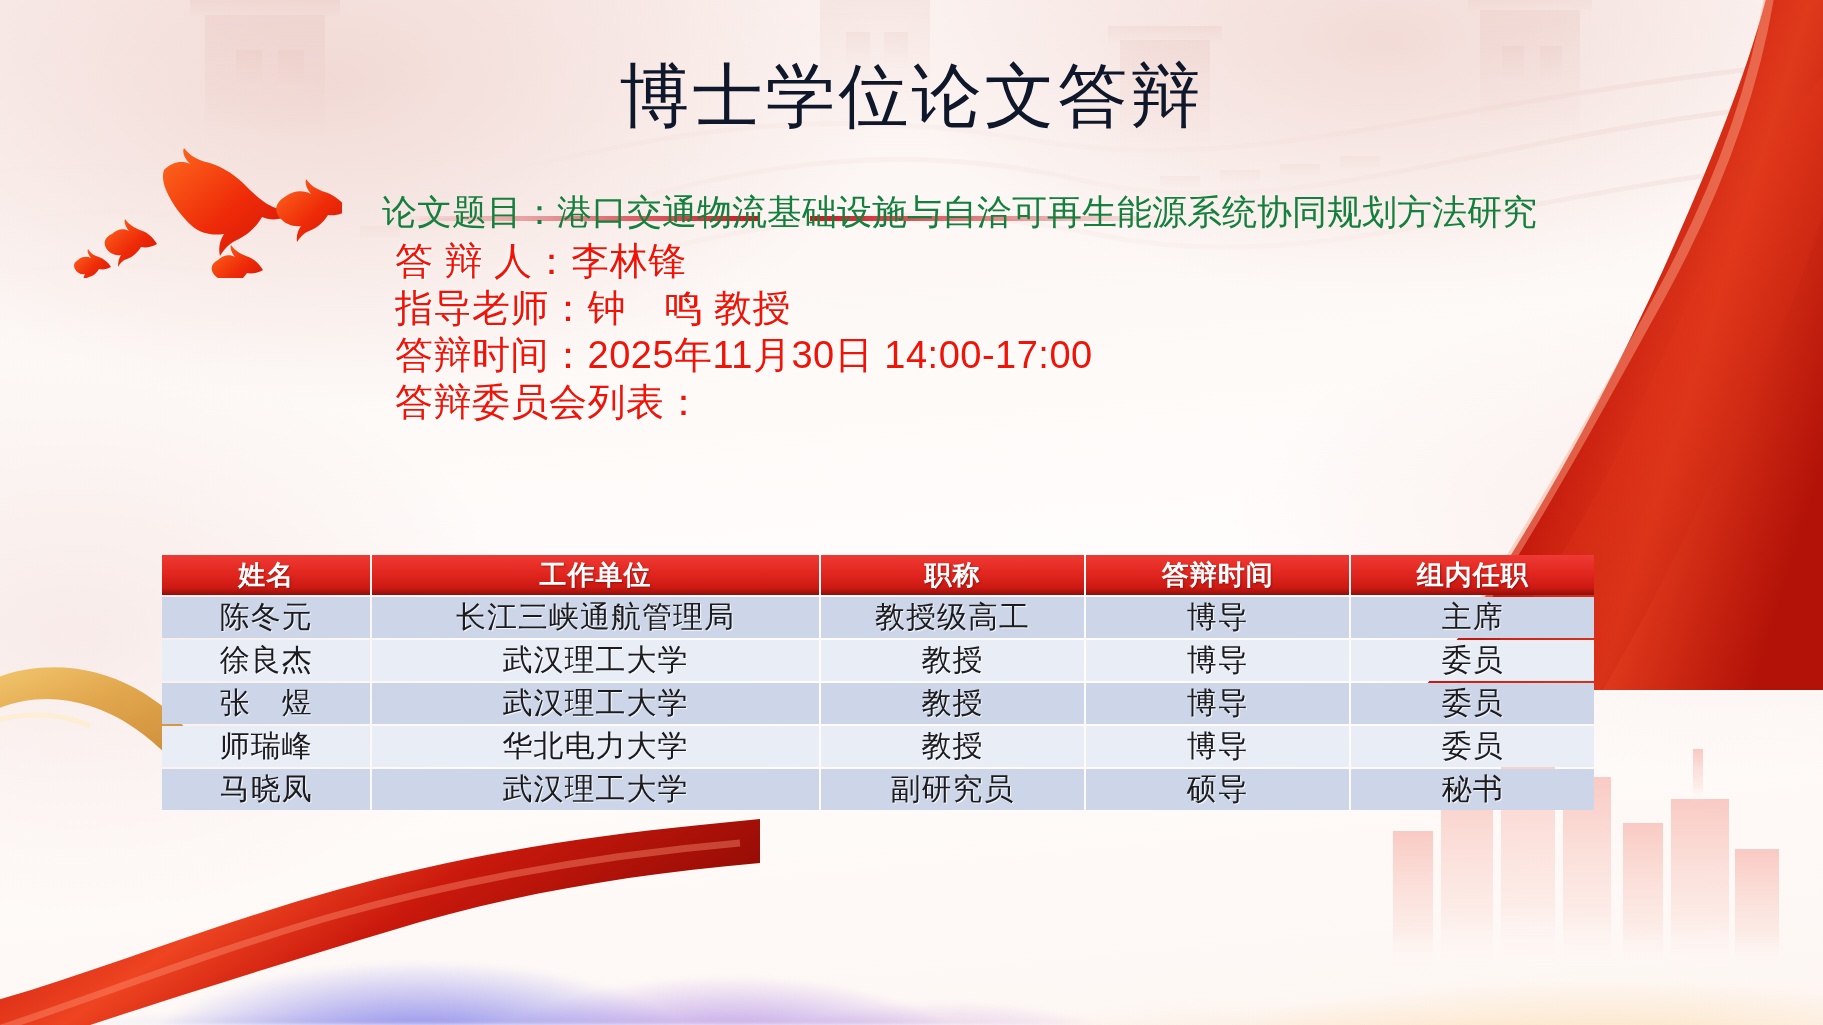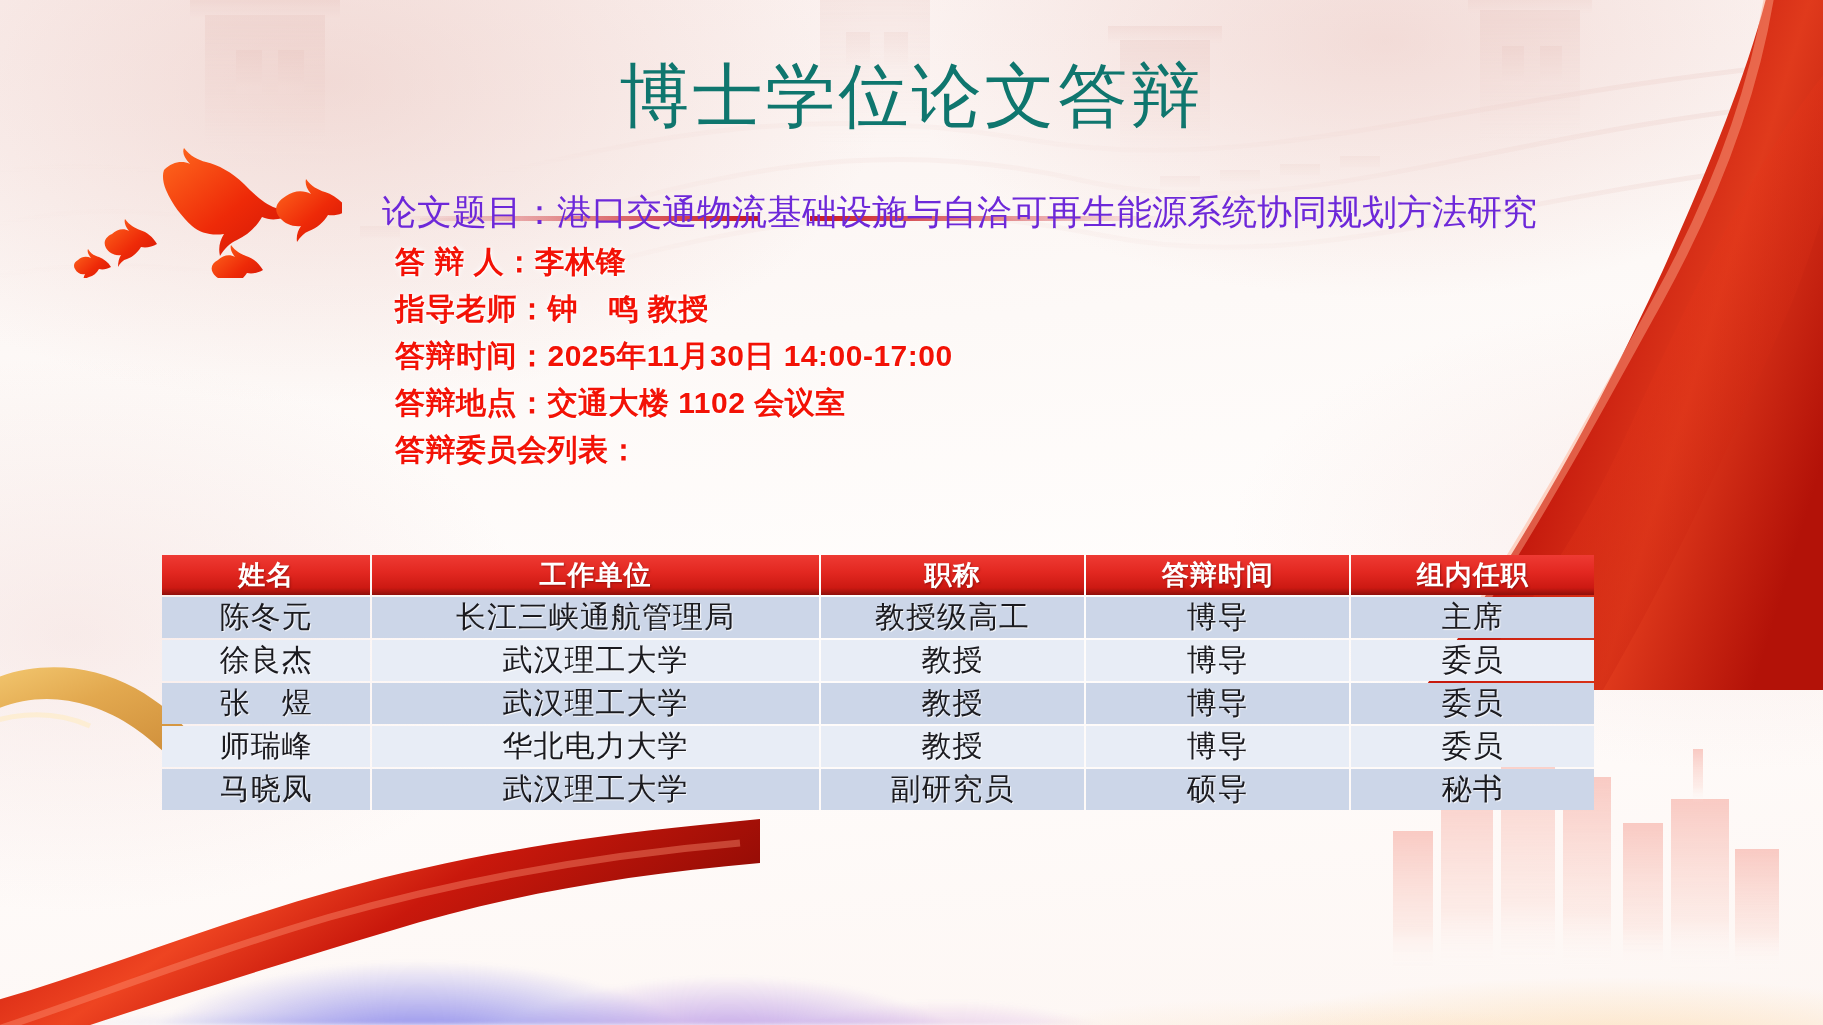--- a/index.html
+++ b/index.html
@@ -110,21 +110,21 @@
   .content { position: absolute; inset: 0; }
 
   .main-title {
     position: absolute;
     left: 0; top: 55px; width: 1823px;
     text-align: center;
     font-family: "Liberation Serif", "DejaVu Serif", serif;
     font-size: 70px;
     line-height: 84px;
     font-weight: 400;
-    color: #0f766e;
+    color: #0f172a;
     letter-spacing: 3px;
     white-space: nowrap;
   }
 
   .title-rule {
     position: absolute;
     top: 216px;
     height: 5px;
   }
   .title-rule.left {
@@ -135,34 +135,34 @@
     left: 810px; width: 350px;
     background: linear-gradient(to left, rgba(200,20,25,0.02), #c9161d);
   }
 
   .thesis-line {
     position: absolute;
     left: 382px; top: 188px;
     font-size: 35px;
     line-height: 48px;
     font-weight: 400;
-    color: #6d28d9;
+    color: #15803d;
     white-space: nowrap;
     letter-spacing: 0px;
   }
 
   .info-block {
     position: absolute;
     left: 395px; top: 238px;
     width: 1100px;
   }
   .info-line {
-    font-size: 30px;
+    font-size: 38px;
     line-height: 47px;
-    font-weight: bold;
+    font-weight: normal;
     color: #f31206;
     white-space: nowrap;
     letter-spacing: 0.5px;
     text-shadow:
        0 0 3px #fff, 0 0 6px #fff,
        1px 1px 0 rgba(255,255,255,.85),
       -1px 1px 0 rgba(255,255,255,.7);
   }
   .info-line .lbl { }
   .info-line .val { }
@@ -387,23 +387,20 @@
       <div class="info-line">
         <span class="lbl">答 辩 人：</span><span class="val">李林锋</span>
       </div>
       <div class="info-line">
         <span class="lbl">指导老师：</span><span class="val">钟　鸣 教授</span>
       </div>
       <div class="info-line">
         <span class="lbl">答辩时间：</span><span class="val">2025年11月30日 14:00-17:00</span>
       </div>
       <div class="info-line">
-        <span class="lbl">答辩地点：</span><span class="val">交通大楼 1102 会议室</span>
-      </div>
-      <div class="info-line">
         <span class="lbl">答辩委员会列表：</span>
       </div>
     </div>
 
     <table class="committee-table">
       <colgroup>
         <col class="col-name">
           <col class="col-org">
           <col class="col-title">
           <col class="col-type">

